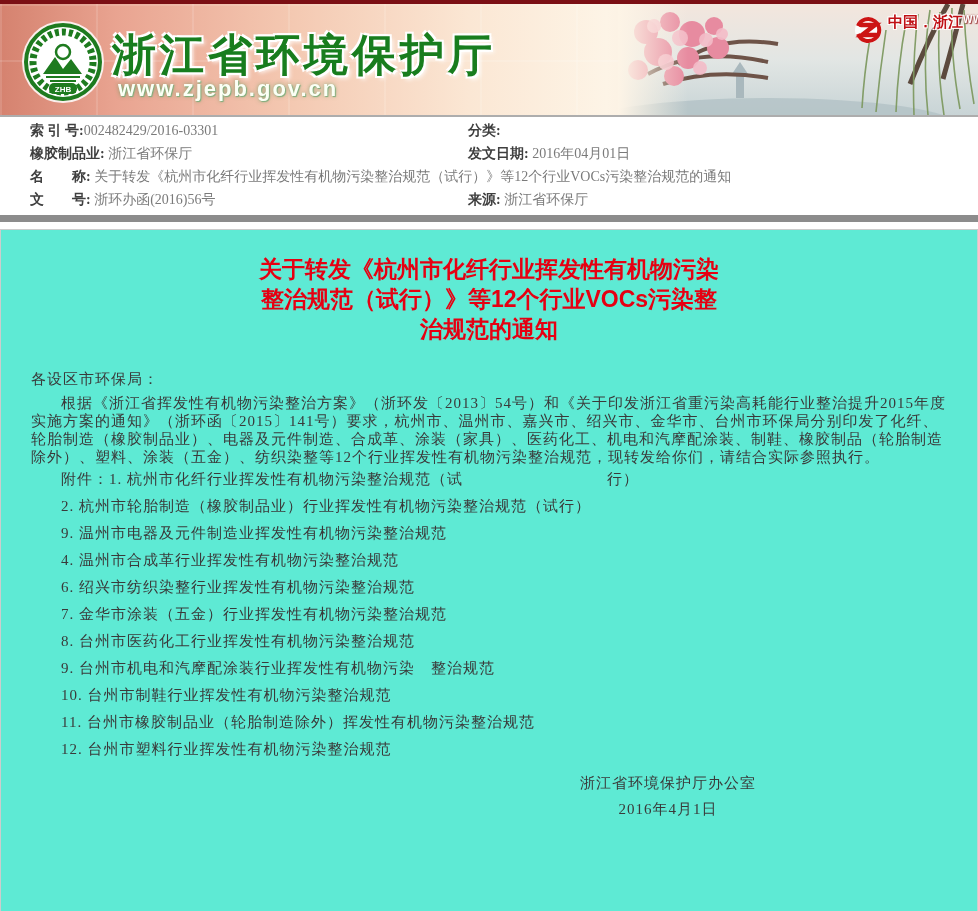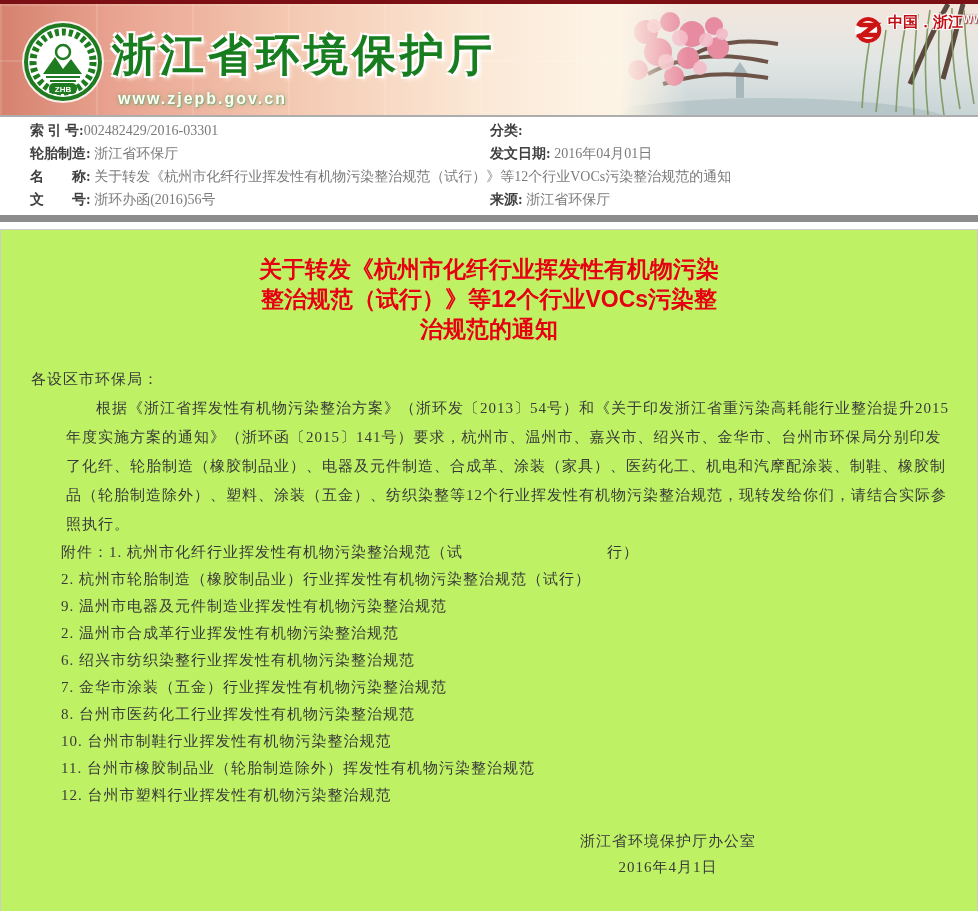--- a/index.html
+++ b/index.html
@@ -12,53 +12,53 @@
           background:linear-gradient(90deg,#d5826f 0%,#e9a491 12%,#f4c9b2 30%,#fbe7d4 48%,#fdf4e6 62%,#f6e9dc 72%);}
   .banner .tiles{position:absolute;inset:0;
           background-image:linear-gradient(rgba(255,255,255,.12) 2px,transparent 2px),
                            linear-gradient(90deg,rgba(255,255,255,.12) 2px,transparent 2px);
           background-size:96px 56px;}
   .photo{position:absolute;top:0;right:0;width:360px;height:111px;}
   .logo-badge{position:absolute;left:20px;top:15px;}
   .agency-name{position:absolute;left:112px;top:22px;font-family:"Liberation Sans",sans-serif;
           font-size:44px;font-weight:bold;color:#187d1e;letter-spacing:4px;white-space:nowrap;
           text-shadow:2px 2px 0 #fff,-2px -2px 0 #fff,2px -2px 0 #fff,-2px 2px 0 #fff,3px 3px 4px rgba(255,255,255,.9);}
-  .site-url{position:absolute;left:118px;top:86px;font-family:"Liberation Sans",sans-serif;
-          font-size:16px;font-weight:bold;color:#fbfff5;letter-spacing:2px;
+  .site-url{position:absolute;left:118px;top:72px;font-family:"Liberation Sans",sans-serif;
+          font-size:22px;font-weight:bold;color:#fbfff5;letter-spacing:2px;
           text-shadow:1px 1px 1px #7fae7c,0 0 4px rgba(90,150,90,.7);text-align:center;}
   .portal{position:absolute;left:852px;top:10px;display:flex;align-items:flex-start;gap:4px;}
   .portal-texts{display:flex;line-height:1.1;}
   .portal-name{font-family:"Liberation Sans",sans-serif;font-size:15px;font-weight:bold;color:#c01015;
           white-space:nowrap;
           text-shadow:1px 1px 0 #fff,-1px -1px 0 #fff,1px -1px 0 #fff,-1px 1px 0 #fff;}
   .portal-url{font-family:"Liberation Sans",sans-serif;font-size:10px;font-weight:bold;color:#fff;
           letter-spacing:.5px;text-shadow:0 0 2px #a04040,1px 1px 1px #a04040;}
   .banner-sep{position:absolute;top:115px;left:0;width:978px;height:2px;background:#adadad;}
 
   
   .meta{position:absolute;top:119px;left:0;width:978px;height:94px;font-size:14px;}
   .meta-row{position:relative;height:23px;line-height:23px;white-space:nowrap;}
   .meta-cell-l{position:absolute;left:30px;}
-  .meta-cell-r{position:absolute;left:490px;}
+  .meta-cell-r{position:absolute;left:468px;}
   .meta-label{font-weight:bold;color:#3f3f3f;}
   .meta-value{color:#7a7a7a;}
 
   .thick-bar{position:absolute;top:215px;left:0;width:978px;height:7px;background:#8c8c8c;}
 
   
   .content-box{position:absolute;top:229px;left:0;width:976px;height:681px;
-          background:#bef264;border:1px solid #ccc;border-bottom:none;}
+          background:#5eead4;border:1px solid #ccc;border-bottom:none;}
   .doc-title{margin-top:24px;text-align:center;color:#e60012;font-weight:bold;
           font-family:"Liberation Sans",sans-serif;font-size:23px;line-height:30px;white-space:pre-line;}
   .doc-body{margin:21px 26px 0 30px;color:#3a3a3a;font-size:15px;letter-spacing:1px;}
   .salutation{line-height:29px;margin-top:8px;}
-  .paragraph{line-height:29px;text-indent:2em;margin-left:35px;}
+  .paragraph{line-height:18px;text-indent:2em;}
   .attachments{padding-left:2em;}
   .att-line{line-height:27px;white-space:pre-wrap;font-family:Liberation Serif, serif;}
-  .signature{margin-top:19px;margin-left:512px;width:250px;text-align:center;line-height:26px;}
+  .signature{margin-top:7px;margin-left:512px;width:250px;text-align:center;line-height:26px;}
   .sig-name,.sig-date{display:block;}
 </style>
 </head>
 <body>
 
 <div class="top-line"></div>
 
 <div class="banner">
   <div class="tiles"></div>
 
@@ -141,21 +141,21 @@
 </div>
 
 <div class="banner-sep"></div>
 
 <div class="meta">
   <div class="meta-row">
     <span class="meta-cell-l"><span class="meta-label">索 引 号:</span><span class="meta-value">002482429/2016-03301</span></span>
     <span class="meta-cell-r"><span class="meta-label">分类:</span><span class="meta-value"></span></span>
   </div>
   <div class="meta-row">
-    <span class="meta-cell-l"><span class="meta-label">轮胎制造:</span> <span class="meta-value">浙江省环保厅</span></span>
+    <span class="meta-cell-l"><span class="meta-label">橡胶制品业:</span> <span class="meta-value">浙江省环保厅</span></span>
     <span class="meta-cell-r"><span class="meta-label">发文日期:</span> <span class="meta-value">2016年04月01日</span></span>
   </div>
   <div class="meta-row">
     <span class="meta-cell-l"><span class="meta-label">名　　称:</span> <span class="meta-value">关于转发《杭州市化纤行业挥发性有机物污染整治规范（试行）》等12个行业VOCs污染整治规范的通知</span></span>
   </div>
   <div class="meta-row">
     <span class="meta-cell-l"><span class="meta-label">文　　号:</span> <span class="meta-value">浙环办函(2016)56号</span></span>
     <span class="meta-cell-r"><span class="meta-label">来源:</span> <span class="meta-value">浙江省环保厅</span></span>
   </div>
 </div>
@@ -169,24 +169,25 @@
 
   <div class="doc-body">
     <div class="salutation">各设区市环保局：</div>
     <div class="paragraph">根据《浙江省挥发性有机物污染整治方案》（浙环发〔2013〕54号）和《关于印发浙江省重污染高耗能行业整治提升2015年度实施方案的通知》（浙环函〔2015〕141号）要求，杭州市、温州市、嘉兴市、绍兴市、金华市、台州市环保局分别印发了化纤、轮胎制造（橡胶制品业）、电器及元件制造、合成革、涂装（家具）、医药化工、机电和汽摩配涂装、制鞋、橡胶制品（轮胎制造除外）、塑料、涂装（五金）、纺织染整等12个行业挥发性有机物污染整治规范，现转发给你们，请结合实际参照执行。</div>
 
     <div class="attachments">
 
     <div class="att-line">附件：1. 杭州市化纤行业挥发性有机物污染整治规范（试　　　　　　　　　行）</div>
         <div class="att-line">2. 杭州市轮胎制造（橡胶制品业）行业挥发性有机物污染整治规范（试行）</div>
         <div class="att-line">9. 温州市电器及元件制造业挥发性有机物污染整治规范</div>
-        <div class="att-line">2. 温州市合成革行业挥发性有机物污染整治规范</div>
+        <div class="att-line">4. 温州市合成革行业挥发性有机物污染整治规范</div>
         <div class="att-line">6. 绍兴市纺织染整行业挥发性有机物污染整治规范</div>
         <div class="att-line">7. 金华市涂装（五金）行业挥发性有机物污染整治规范</div>
         <div class="att-line">8. 台州市医药化工行业挥发性有机物污染整治规范</div>
+        <div class="att-line">9. 台州市机电和汽摩配涂装行业挥发性有机物污染　整治规范</div>
         <div class="att-line">10. 台州市制鞋行业挥发性有机物污染整治规范</div>
         <div class="att-line">11. 台州市橡胶制品业（轮胎制造除外）挥发性有机物污染整治规范</div>
         <div class="att-line">12. 台州市塑料行业挥发性有机物污染整治规范</div>
       </div>
 
     <div class="signature">
       <span class="sig-name">浙江省环境保护厅办公室</span>
       <span class="sig-date">2016年4月1日</span>
     </div>
   </div>

